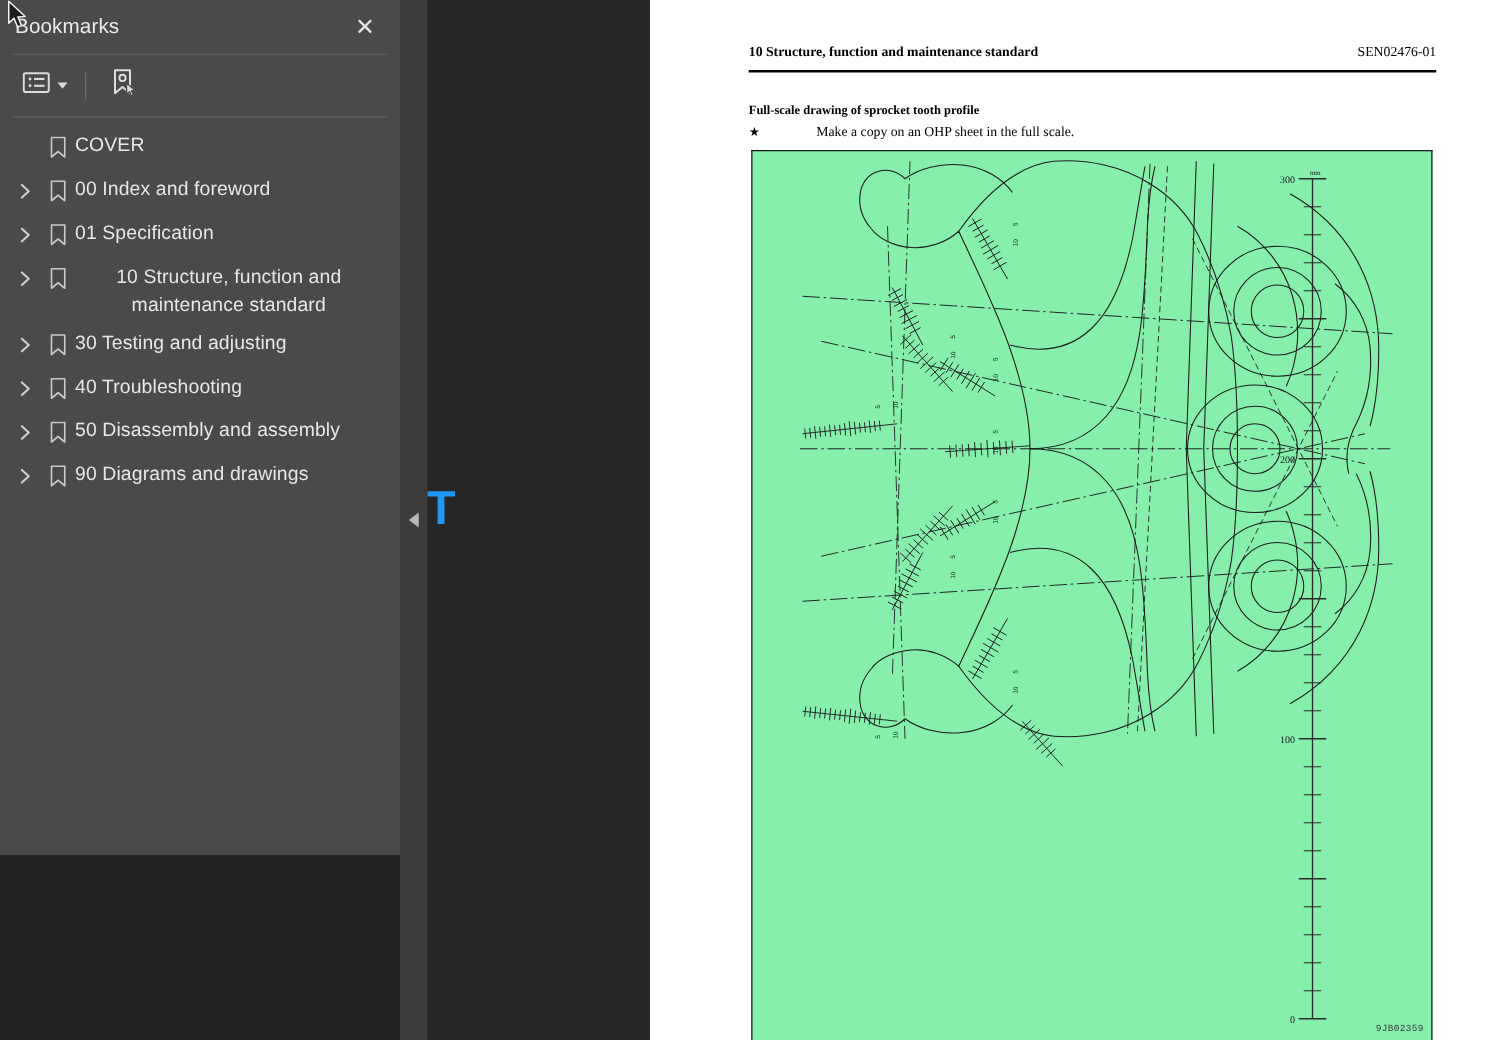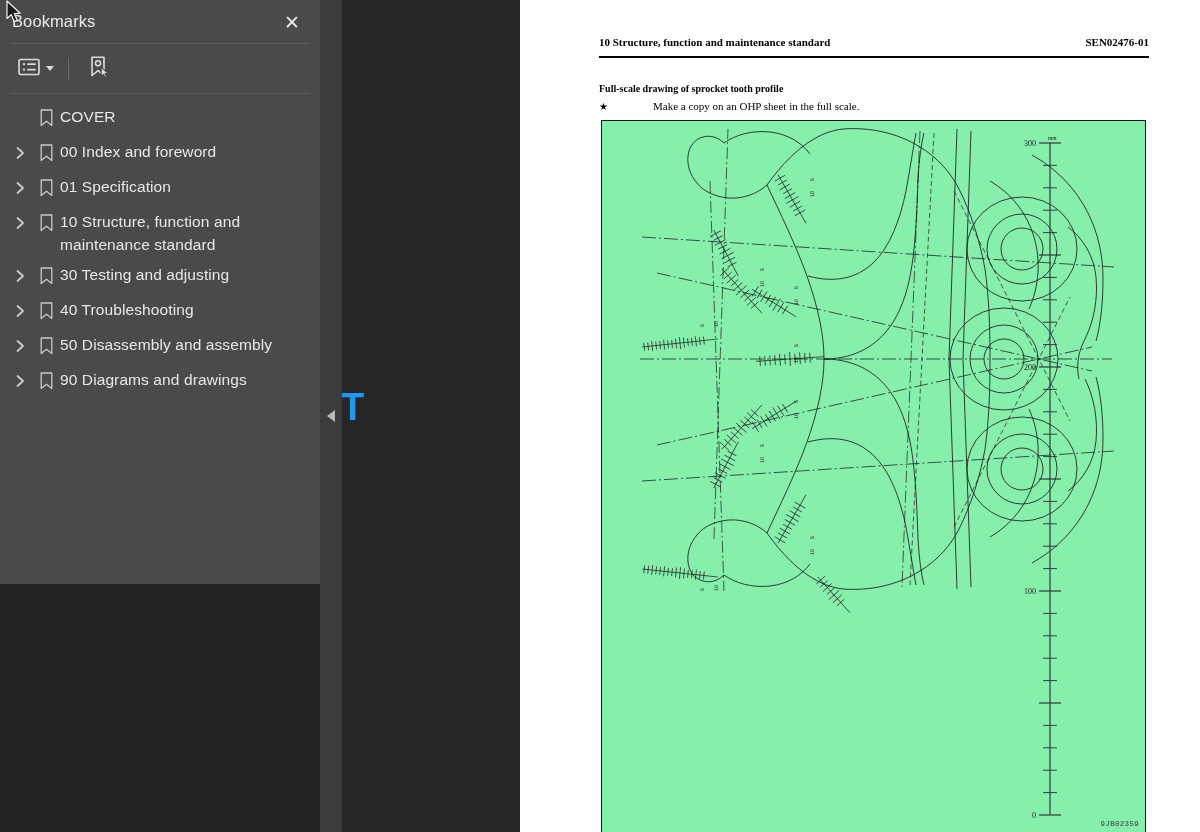--- a/index.html
+++ b/index.html
@@ -6,21 +6,21 @@
   html, body {
     width:1200px; height:832px;
     background:#222222;
     font-family:"Liberation Sans", sans-serif;
     overflow:hidden;
   }
   #app { position:relative; width:1200px; height:832px; display:flex; }
 
   
   #sidebar {
-    width:320px; height:584px;
+    width:320px; height:684px;
     background:#4a4a4a;
     color:#e6e6e6;
     position:relative;
     flex:0 0 320px;
   }
   #sidebar-header {
     height:43px;
     display:flex; align-items:center;
     padding:0 16px 0 12px;
     position:relative;
@@ -41,21 +41,21 @@
     height:49px; display:flex; align-items:center; padding-left:14px; gap:0;
   }
   .tb-btn { display:flex; align-items:center; cursor:pointer; padding:4px; }
   .tb-sep { width:1px; height:22px; background:#6a6a6a; margin:0 14px 0 10px; }
   .caret-dn {
     width:0;height:0;border-left:4.5px solid transparent;border-right:4.5px solid transparent;
     border-top:5px solid #dcdcdc; margin-left:6px;
   }
 
   
-  #bm-list { padding-top:8px; }
+  #bm-list { padding-top:8px;text-align:center; }
   .bm-row {
     display:flex; align-items:flex-start;
     min-height:35px; padding:4px 14px 4px 8px; cursor:pointer;
   }
   .bm-toggle {
     width:24px; flex:0 0 24px; display:flex; align-items:flex-start;
     justify-content:center; padding-top:5px;
   }
   .bm-toggle svg { display:block; }
   .bm-ico { width:28px; flex:0 0 28px; display:flex; justify-content:center; padding-top:3px; }
@@ -88,21 +88,21 @@
     background:#ffffff;
   }
   #page-inner { position:relative; width:100%; height:100%; }
 
   
   .doc-head {
     position:absolute; left:79px; top:36px; width:550px;
     display:flex; justify-content:space-between; align-items:flex-end;
   }
   .doc-head-left { font-size:11px; font-weight:bold; color:#000; font-family:"Liberation Serif", serif; }
-  .doc-head-right{ font-size:11px; font-weight:bold; color:#000; font-family:"Liberation Serif", serif;margin-left:36px; }
+  .doc-head-right{ font-size:11px; font-weight:normal; color:#000; font-family:"Liberation Serif", serif;margin-left:36px; }
   .head-rule { position:absolute; left:79px; top:56px; width:550px; height:2px; background:#000; }
 
   .sec-title {
     position:absolute; left:79px; top:83px; font-size:10px;
     font-weight:bold; color:#000; font-family:"Liberation Serif", serif;
   }
   .note-row { position:absolute; left:79px; top:100px; display:flex; gap:0; align-items:baseline; }
   .note-star { width:30px; font-size:10px; color:#000; }
   .note-text { font-size:11px; color:#000; font-family:"Liberation Serif", serif;margin-left:24px; }
 

